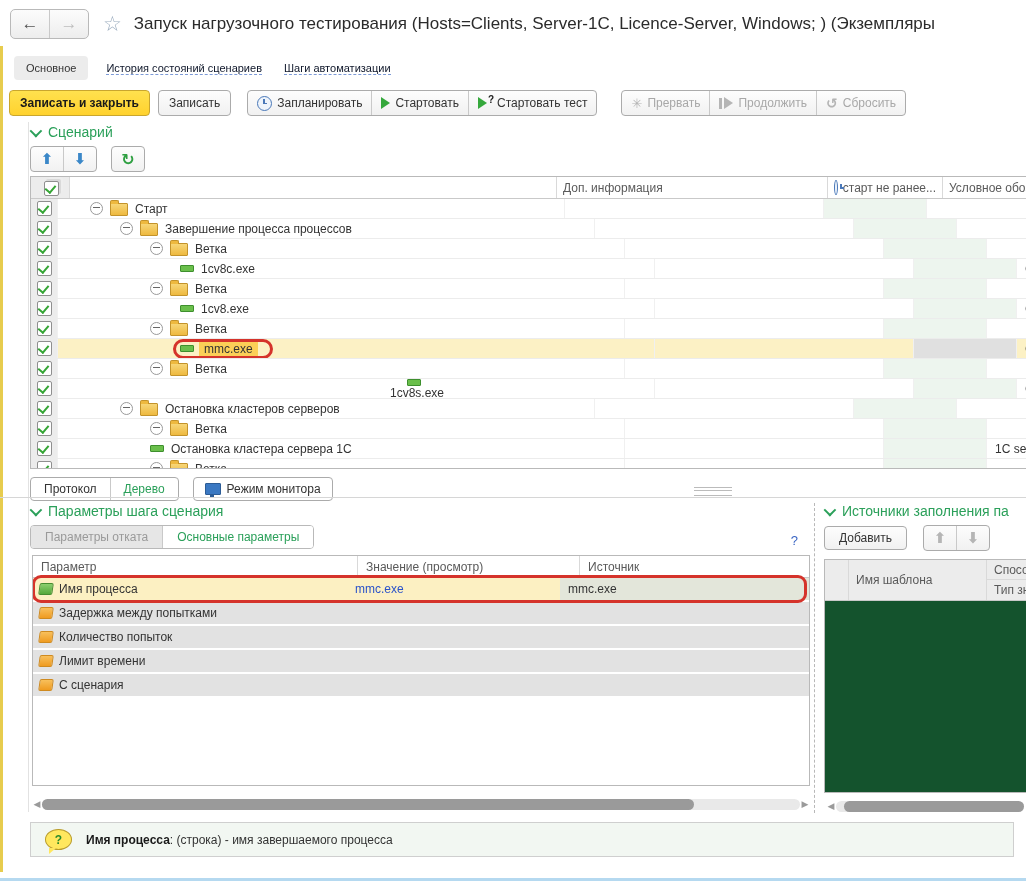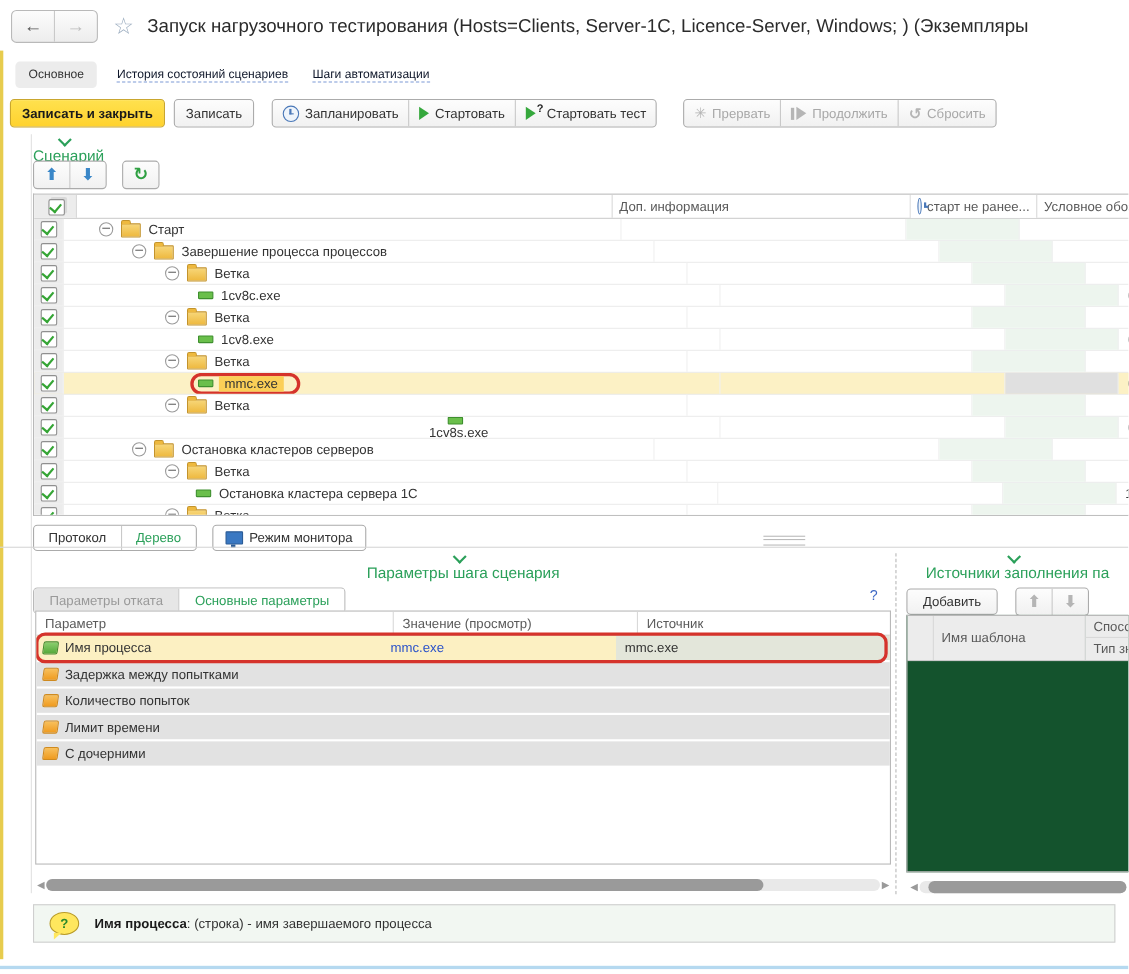--- a/index.html
+++ b/index.html
@@ -45,21 +45,21 @@
   .play-q{font-weight:bold;font-size:10px;color:#222;margin:-8px 3px 0 -4px;}
   .icon-clock{width:13px;height:13px;border:1.5px solid #4a78b8;border-radius:50%;position:relative;margin-right:5px;background:#eef4fb;}
   .icon-clock::after{content:"";position:absolute;left:5px;top:2.5px;width:1.5px;height:4.5px;background:#4a78b8;}
   .icon-clock::before{content:"";position:absolute;left:5px;top:6px;width:4px;height:1.5px;background:#4a78b8;}
   .icon-burst{color:#b5b5b5;font-size:13px;margin-right:5px;}
   .icon-pauseplay{display:inline-flex;align-items:center;margin-right:5px;}
   .icon-pauseplay i{display:block;width:3px;height:11px;background:#b5b5b5;margin-right:2px;}
   .icon-undo{color:#b5b5b5;font-size:14px;font-weight:bold;margin-right:5px;}
 
   
-  .sect{display:flex;align-items:center;color:#2ba05a;font-size:14px;flex-direction:column;}
+  .sect{display:flex;align-items:center;color:#2ba05a;font-size:14px;}
   .chev{width:7px;height:7px;border-right:2px solid #2ba05a;border-bottom:2px solid #2ba05a;transform:rotate(45deg) translateY(-2px);margin-right:9px;}
   .sect-scenario{left:30px;top:124px;}
 
   
   .tree-toolbar{left:30px;top:146px;display:flex;align-items:center;}
   .arrgroup{display:flex;border:1px solid #ababab;border-radius:4px;overflow:hidden;background:linear-gradient(#fdfdfd,#f1f1f1);}
   .arrbtn{width:32px;height:24px;display:flex;align-items:center;justify-content:center;cursor:pointer;}
   .arrbtn + .arrbtn{border-left:1px solid #c9c9c9;}
   .arrow-up,.arrow-dn{font-size:15px;font-weight:bold;color:#3a87c8;}
   .arrgroup.disabled .arrow-up,.arrgroup.disabled .arrow-dn{color:#b5b5b5;}
@@ -406,21 +406,21 @@
             <span class="lbl">Ветка</span>
           </div>
           <div class="cell c-info"></div>
           <div class="cell c-start"></div>
           <div class="cell c-unit"></div>
         </div>
         <div class="t-row">
           <div class="cell c-cb">
             <span class="checkbox"></span>
           </div>
-          <div class="cell c-tree" style="padding-left: 120px;">
+          <div class="cell c-tree" style="padding-left: 92px;">
             <span class="dash"></span>
             <span class="lbl">Остановка кластера сервера 1С</span>
           </div>
           <div class="cell c-info"></div>
           <div class="cell c-start"></div>
           <div class="cell c-unit">1C server</div>
         </div>
         <div class="t-row">
           <div class="cell c-cb">
             <span class="checkbox"></span>
@@ -497,21 +497,21 @@
             <div class="cell pc-name">
               <span class="flag orange"></span>
               <span>Лимит времени</span>
             </div>
             <div class="cell pc-val"></div>
             <div class="cell pc-src"></div>
           </div>
           <div class="p-row">
             <div class="cell pc-name">
               <span class="flag orange"></span>
-              <span>С дочерними</span>
+              <span>С сценария</span>
             </div>
             <div class="cell pc-val"></div>
             <div class="cell pc-src"></div>
           </div>
         </div>
     </div>
     <div class="hscroll">
       <div class="hs-arrow">◀</div>
       <div class="hs-track">
           <div class="hs-thumb" style="left:0;width:86%;"></div>

